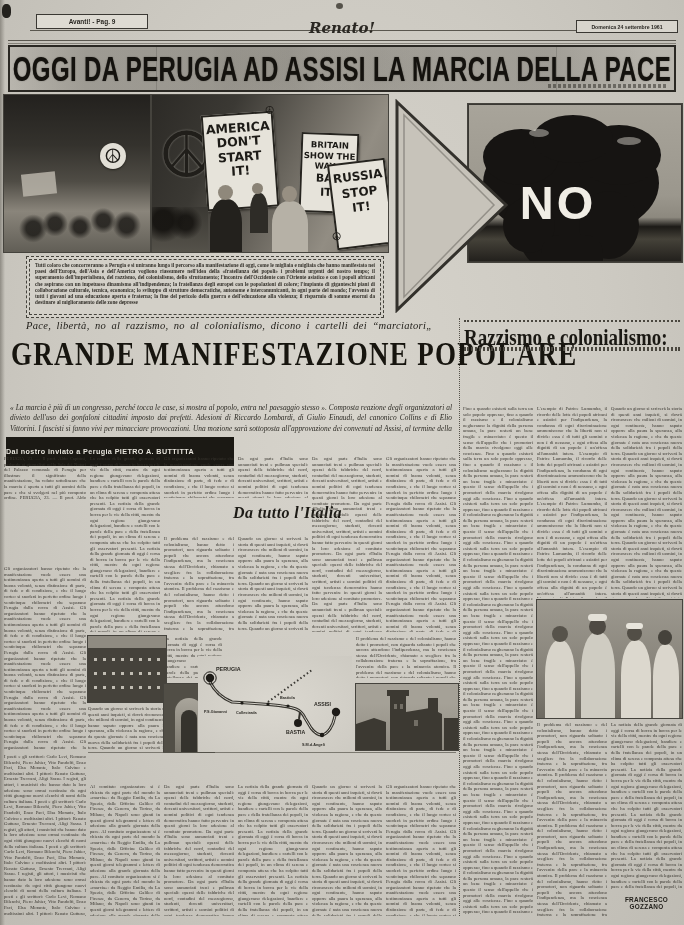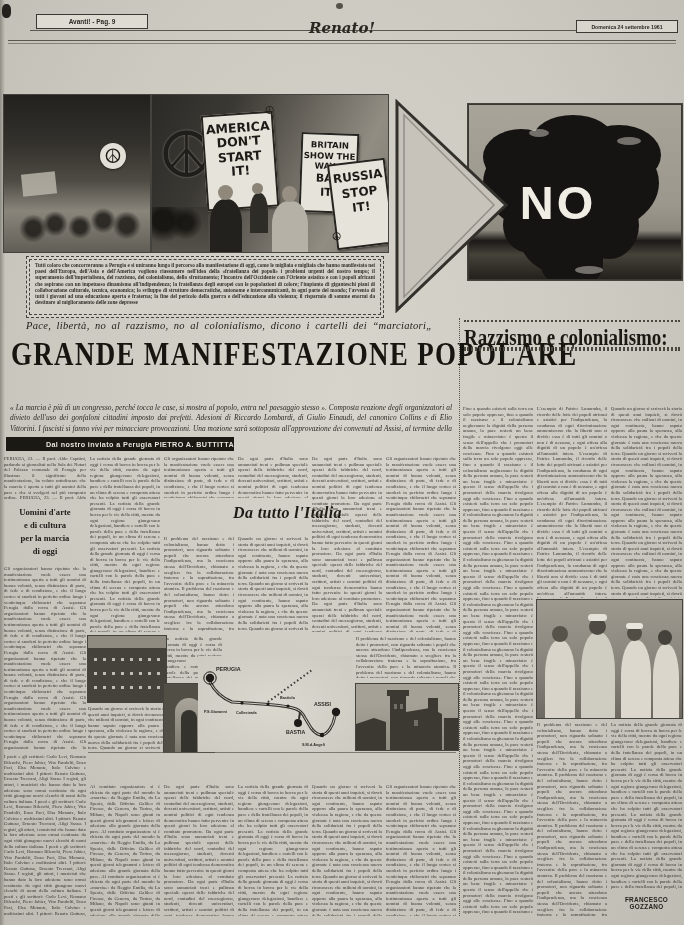--- a/index.html
+++ b/index.html
@@ -33,20 +33,27 @@
   </div>
   <div class="a" style="left:297px;top:19px;width:90px;text-align:center">
     <span style="font-family:'DejaVu Serif',serif;font-style:italic;font-weight:bold;font-size:15px;color:#2a2722">Renato!</span>
   </div>
   <div class="a" style="left:576px;top:20px;width:102px;height:13px;border:1px solid #3a3833;background:#d8d5cd;display:flex;align-items:center;justify-content:center">
     <span style="font-family:'Liberation Sans',sans-serif;font-weight:bold;font-size:5.2px;color:#2b2924">Domenica 24 settembre 1961</span>
   </div>
   <div class="a rule" style="left:8px;top:40px;width:668px;height:1px"></div>
   <div class="a rule" style="left:8px;top:43px;width:668px;height:1px;opacity:.6"></div>
 
+  <div class="a" style="left:8px;top:45px;width:668px;height:47px;border:2px solid #2a2823;display:flex;align-items:center;justify-content:center;
+    background:radial-gradient(circle at 22% 55%,rgba(70,67,60,.30) 0 14%,transparent 38%),radial-gradient(circle at 48% 40%,rgba(70,67,60,.22) 0 12%,transparent 34%),radial-gradient(circle at 72% 60%,rgba(70,67,60,.26) 0 13%,transparent 36%),linear-gradient(90deg,#c8c5bd,#bdbab2 32%,#c6c3bb 62%,#b8b5ad)">
+    <div class="a" style="left:146px;top:0;width:1px;height:43px;background:rgba(40,38,32,.18)"></div>
+    <div class="a" style="left:546px;top:0;width:1px;height:43px;background:rgba(40,38,32,.18)"></div>
+    <span style="font-family:'Liberation Sans',sans-serif;font-weight:bold;font-size:24px;letter-spacing:.4px;color:#14120e;transform:scaleY(1.45);white-space:nowrap;text-shadow:0 0 1px rgba(20,18,14,.55)">OGGI DA PERUGIA AD ASSISI LA MARCIA DELLA PACE</span>
+    <div class="a" style="right:8px;bottom:2px;width:118px;height:4px;background:repeating-linear-gradient(90deg,rgba(50,48,42,.55) 0 3px,transparent 3px 5px)"></div>
+  </div>
 
   <div class="a photo" style="left:4px;top:95px;width:146px;height:157px;
     background:radial-gradient(circle at 20% 85%,rgba(25,23,20,.8) 0 4%,transparent 8%),radial-gradient(circle at 35% 82%,rgba(25,23,20,.8) 0 4%,transparent 8%),radial-gradient(circle at 52% 84%,rgba(25,23,20,.8) 0 4%,transparent 8%),radial-gradient(circle at 68% 80%,rgba(25,23,20,.8) 0 4%,transparent 8%),radial-gradient(circle at 84% 83%,rgba(25,23,20,.8) 0 4%,transparent 8%),linear-gradient(180deg,#23211e 0%,#34322d 32%,#4f4c45 55%,#8a857b 74%,#615e56 100%)">
     <div class="a" style="left:18px;top:78px;width:34px;height:22px;background:#b9b4a9;transform:rotate(-6deg);opacity:.85"></div>
     <div class="a" style="left:96px;top:48px;width:26px;height:26px;border-radius:50%;background:#e2dfd6;display:flex;align-items:center;justify-content:center;box-shadow:0 1px 2px rgba(20,18,14,.6)">
       <span style="font-family:'DejaVu Sans',sans-serif;font-size:20px;line-height:1;color:#1d1b17">☮</span>
     </div>
   </div>
 
   <div class="a photo" style="left:152px;top:95px;width:236px;height:157px;
@@ -79,21 +86,21 @@
     <div class="figure a" style="left:98px;top:98px;width:18px;height:40px;background:#2e2c27"></div>
     <div class="a" style="left:100px;top:88px;width:11px;height:11px;border-radius:50%;background:#8a8376"></div>
     <div class="a" style="left:0;top:112px;width:56px;height:45px;background:radial-gradient(circle at 20% 30%,rgba(20,18,15,.9) 0 18%,transparent 40%),radial-gradient(circle at 60% 35%,rgba(20,18,15,.85) 0 16%,transparent 38%),linear-gradient(180deg,#3a3833,#55524a)"></div>
   </div>
 
   <svg class="a" style="left:394px;top:99px;z-index:3" width="118" height="214" viewBox="0 0 118 214">
     <polygon points="3,3 112,106 3,211" fill="#c7c3ba" stroke="#33312c" stroke-width="3"></polygon>
     <polygon points="10,16 100,106 10,198" fill="none" stroke="rgba(51,49,44,.35)" stroke-width="1.5"></polygon>
   </svg>
 
-  <div class="a photo" style="left:468px;top:104px;width:214px;height:176px;z-index:2;border:1px solid #3a3833;
+  <div class="a photo" style="left:468px;top:104px;width:214px;height:158px;z-index:2;border:1px solid #3a3833;
     background:linear-gradient(180deg,#a8a49a 0%,#9b978d 58%,#8d897f 72%,#1c1a17 78%,#454239 86%,#23211d 100%)">
     <svg width="214" height="209" viewBox="0 0 214 209" style="position:absolute;left:0;top:0">
       <g fill="#161412">
         <ellipse cx="102" cy="78" rx="88" ry="56"></ellipse>
         <ellipse cx="52" cy="52" rx="38" ry="28"></ellipse>
         <ellipse cx="150" cy="50" rx="42" ry="30"></ellipse>
         <ellipse cx="104" cy="34" rx="40" ry="24"></ellipse>
         <ellipse cx="96" cy="130" rx="46" ry="40"></ellipse>
         <ellipse cx="140" cy="120" rx="30" ry="34"></ellipse>
         <ellipse cx="60" cy="120" rx="26" ry="28"></ellipse>
@@ -115,21 +122,21 @@
       <div style="font-size:5.2px;line-height:6.2px;font-weight:bold;text-align:justify;color:#33302a;overflow:hidden;height:100%">Tutti coloro che concorreranno a Perugia e si uniranno lungo il percorso alla manifestazione di oggi, come le migliaia e migliaia che hanno manifestato nei paesi dell'Europa, dell'Asia e dell'America vogliono riassumere nell'idea della «fratellanza dei popoli» i problemi urgenti del nostro tempo; il superamento dell'imperialismo, del razzismo, del colonialismo, dello sfruttamento; l'incontro dell'Occidente con l'Oriente asiatico e con i popoli africani che aspirano con un impetuoso dinamismo all'indipendenza; la fratellanza degli europei con le popolazioni di colore; l'impianto di giganteschi piani di collaborazione culturale, tecnica, economica; lo sviluppo di strutture democratiche, autonome e intercomunicanti, in ogni parte del mondo; l'avvento di tutti i giovani ad una educazione aperta e fraterna; la fine del pericolo della guerra e dell'educazione alla violenza; il risparmio di somme enormi da destinare al miglioramento delle zone depresse</div>
     </div>
   </div>
 
   <div class="a" style="left:11px;top:335px;width:442px">
     <span style="display:inline-block;font-weight:bold;font-size:27px;letter-spacing:1.3px;color:#17150f;transform:scale(1.0,1.26);transform-origin:left top;white-space:nowrap">GRANDE MANIFESTAZIONE POPOLARE</span>
   </div>
   <div class="a" style="left:26px;top:320px;width:424px;font-style:italic;font-size:10.5px;color:#23211c;word-spacing:2.5px;letter-spacing:.3px;white-space:nowrap">Pace, libertà, no al razzismo, no al colonialismo, dicono i cartelli dei “marciatori„</div>
 
   <div class="a" style="left:10px;top:403px;width:442px;height:31px;font-style:italic;font-size:7.4px;line-height:10.3px;text-align:justify;color:#2c2a24;overflow:hidden">« La marcia è più di un congresso, perché tocca le case, si mostra al popolo, entra nel paesaggio stesso ». Composta reazione degli organizzatori al divieto dell'uso dei gonfaloni cittadini imposto dai prefetti. Adesioni di Riccardo Lombardi, di Giulio Einaudi, del canonico Collins e di Elio Vittorini. I fascisti si fanno vivi per minacciare provocazioni. Una mozione sarà sottoposta all'approvazione dei convenuti ad Assisi, al termine della marcia</div>
-  <div class="a" style="left:6px;top:437px;width:228px;height:14px;background:#1b1914;display:flex;align-items:center;justify-content:flex-end">
+  <div class="a" style="left:6px;top:437px;width:228px;height:29px;background:#1b1914;display:flex;align-items:center;justify-content:flex-start">
     <span style="font-family:'Liberation Sans',sans-serif;font-weight:bold;font-size:7.2px;letter-spacing:.4px;color:#e8e5dd">Dal nostro inviato a Perugia PIETRO A. BUTTITTA</span>
   </div>
 
   <div class="a" style="left:459px;top:318px;width:0;height:598px;border-left:1px dotted #55524a"></div>
 
   <div class="a" style="left:464px;top:320px;width:216px">
     <hr class="dashline">
     <div style="padding:2px 0 1px">
       <span style="display:inline-block;font-size:19px;font-weight:600;color:#1b1914;transform:scaleY(1.22);transform-origin:left top;white-space:nowrap">Razzismo e colonialismo:</span>
     </div>
@@ -150,26 +157,20 @@
     <div class="a" style="left:90px;top:26px;width:15px;height:15px;border-radius:50%;background:#524e46"></div>
     <div class="a" style="left:89px;top:23px;width:17px;height:6px;border-radius:3px;background:#e8e5dc"></div>
     <div class="figure a" style="left:116px;top:44px;width:26px;height:74px;background:#dad6cc"></div>
     <div class="a" style="left:121px;top:30px;width:14px;height:15px;border-radius:50%;background:#45423b"></div>
   </div>
   <div class="a micro" style="left:537px;top:722px;width:70px;height:194px">Il problema del razzismo e del colonialismo, hanno detto i promotori, non riguarda soltanto i popoli che ancora attendono l'indipendenza, ma la coscienza stessa dell'Occidente, chiamato a scegliere fra la collaborazione fraterna e la sopraffazione, fra l'avvenire della pace e la minaccia atomica. Il problema del razzismo e del colonialismo, hanno detto i promotori, non riguarda soltanto i popoli che ancora attendono l'indipendenza, ma la coscienza stessa dell'Occidente, chiamato a scegliere fra la collaborazione fraterna e la sopraffazione, fra l'avvenire della pace e la minaccia atomica. Il problema del razzismo e del colonialismo, hanno detto i promotori, non riguarda soltanto i popoli che ancora attendono l'indipendenza, ma la coscienza stessa dell'Occidente, chiamato a scegliere fra la collaborazione fraterna e la sopraffazione, fra l'avvenire della pace e la minaccia atomica. Il problema del razzismo e del colonialismo, hanno detto i promotori, non riguarda soltanto i popoli che ancora attendono l'indipendenza, ma la coscienza stessa dell'Occidente, chiamato a scegliere fra la collaborazione fraterna e la sopraffazione, fra l'avvenire della pace e la minaccia atomica.</div>
   <div class="a micro" style="left:611px;top:722px;width:71px;height:168px">La notizia della grande giornata di oggi è corsa di bocca in bocca per le vie della città, mentre da ogni regione giungevano delegazioni, bandiere e cartelli con le parole della pace e della fratellanza dei popoli, in un clima di serena e composta attesa che ha colpito tutti gli osservatori presenti. La notizia della grande giornata di oggi è corsa di bocca in bocca per le vie della città, mentre da ogni regione giungevano delegazioni, bandiere e cartelli con le parole della pace e della fratellanza dei popoli, in un clima di serena e composta attesa che ha colpito tutti gli osservatori presenti. La notizia della grande giornata di oggi è corsa di bocca in bocca per le vie della città, mentre da ogni regione giungevano delegazioni, bandiere e cartelli con le parole della pace e della fratellanza dei popoli, in un clima di serena e composta attesa che ha colpito tutti gli osservatori presenti. La notizia della grande giornata di oggi è corsa di bocca in bocca per le vie della città, mentre da ogni regione giungevano delegazioni, bandiere e cartelli con le parole della pace e della fratellanza dei popoli, in un clima di serena e composta attesa che ha colpito tutti gli osservatori presenti.</div>
   <div class="a" style="left:611px;top:896px;width:71px;text-align:center;font-family:'Liberation Sans',sans-serif;font-weight:bold;font-size:6.4px;letter-spacing:.3px;color:#23211c">FRANCESCO GOZZANO</div>
 
   <div class="a micro" style="left:4px;top:456px;width:82px;height:46px">PERUGIA, 23. — Il prof. Aldo Capitini, parlando ai giornalisti nella Sala dei Notari del Palazzo comunale di Perugia per illustrare il significato della manifestazione, ha voluto sottolineare che la marcia è aperta a tutti gli uomini della pace e che si svolgerà nel più composto ordine. PERUGIA, 23. — Il prof. Aldo Capitini, parlando ai giornalisti nella Sala dei Notari del Palazzo comunale di Perugia per illustrare il significato della manifestazione, ha voluto sottolineare che la marcia è aperta a tutti gli uomini della pace e che si svolgerà nel più composto ordine.</div>
-  <div class="a" style="left:4px;top:506px;width:82px;text-align:center;font-weight:bold;font-size:8.6px;line-height:13px;color:#23211c">
-    <div>Uomini d'arte</div>
-    <div>e di cultura</div>
-    <div>per la marcia</div>
-    <div>di oggi</div>
-  </div>
   <div class="a micro" style="left:4px;top:566px;width:82px;height:184px">Gli organizzatori hanno ripetuto che la manifestazione vuole essere una testimonianza aperta a tutti gli uomini di buona volontà, senza distinzione di parte, di fede o di condizione, e che il lungo corteo si snoderà in perfetto ordine lungo i venticinque chilometri che separano Perugia dalla rocca di Assisi. Gli organizzatori hanno ripetuto che la manifestazione vuole essere una testimonianza aperta a tutti gli uomini di buona volontà, senza distinzione di parte, di fede o di condizione, e che il lungo corteo si snoderà in perfetto ordine lungo i venticinque chilometri che separano Perugia dalla rocca di Assisi. Gli organizzatori hanno ripetuto che la manifestazione vuole essere una testimonianza aperta a tutti gli uomini di buona volontà, senza distinzione di parte, di fede o di condizione, e che il lungo corteo si snoderà in perfetto ordine lungo i venticinque chilometri che separano Perugia dalla rocca di Assisi. Gli organizzatori hanno ripetuto che la manifestazione vuole essere una testimonianza aperta a tutti gli uomini di buona volontà, senza distinzione di parte, di fede o di condizione, e che il lungo corteo si snoderà in perfetto ordine lungo i venticinque chilometri che separano Perugia dalla rocca di Assisi. Gli organizzatori hanno ripetuto che la manifestazione vuole essere una testimonianza aperta a tutti gli uomini di buona volontà, senza distinzione di parte, di fede o di condizione, e che il lungo corteo si snoderà in perfetto ordine lungo i venticinque chilometri che separano Perugia dalla rocca di Assisi.</div>
   <div class="a micro" style="left:4px;top:754px;width:82px;height:162px">I poeti e gli scrittori: Carlo Levi, Romano Bilenchi, Piero Jahier, Vito Pandolfi, Enzo Paci, Elsa Morante, Italo Calvino e moltissimi altri. I pittori: Renato Guttuso, Ernesto Treccani, Aligi Sassu. I registi, gli attori, i musicisti che hanno dato la loro adesione sono ormai centinaia: da ogni città giungono nuovi elenchi di nomi della cultura italiana. I poeti e gli scrittori: Carlo Levi, Romano Bilenchi, Piero Jahier, Vito Pandolfi, Enzo Paci, Elsa Morante, Italo Calvino e moltissimi altri. I pittori: Renato Guttuso, Ernesto Treccani, Aligi Sassu. I registi, gli attori, i musicisti che hanno dato la loro adesione sono ormai centinaia: da ogni città giungono nuovi elenchi di nomi della cultura italiana. I poeti e gli scrittori: Carlo Levi, Romano Bilenchi, Piero Jahier, Vito Pandolfi, Enzo Paci, Elsa Morante, Italo Calvino e moltissimi altri. I pittori: Renato Guttuso, Ernesto Treccani, Aligi Sassu. I registi, gli attori, i musicisti che hanno dato la loro adesione sono ormai centinaia: da ogni città giungono nuovi elenchi di nomi della cultura italiana. I poeti e gli scrittori: Carlo Levi, Romano Bilenchi, Piero Jahier, Vito Pandolfi, Enzo Paci, Elsa Morante, Italo Calvino e moltissimi altri. I pittori: Renato Guttuso, Ernesto Treccani, Aligi Sassu. I registi, gli attori, i musicisti che hanno dato la loro adesione sono ormai centinaia: da ogni città giungono nuovi elenchi di nomi della cultura italiana.</div>
 
   <div class="a micro" style="left:90px;top:456px;width:70px;height:176px">La notizia della grande giornata di oggi è corsa di bocca in bocca per le vie della città, mentre da ogni regione giungevano delegazioni, bandiere e cartelli con le parole della pace e della fratellanza dei popoli, in un clima di serena e composta attesa che ha colpito tutti gli osservatori presenti. La notizia della grande giornata di oggi è corsa di bocca in bocca per le vie della città, mentre da ogni regione giungevano delegazioni, bandiere e cartelli con le parole della pace e della fratellanza dei popoli, in un clima di serena e composta attesa che ha colpito tutti gli osservatori presenti. La notizia della grande giornata di oggi è corsa di bocca in bocca per le vie della città, mentre da ogni regione giungevano delegazioni, bandiere e cartelli con le parole della pace e della fratellanza dei popoli, in un clima di serena e composta attesa che ha colpito tutti gli osservatori presenti. La notizia della grande giornata di oggi è corsa di bocca in bocca per le vie della città, mentre da ogni regione giungevano delegazioni, bandiere e cartelli con le parole della pace e della fratellanza dei popoli, in un clima di serena e composta attesa che ha colpito tutti gli osservatori presenti.</div>
   <div class="a micro" style="left:164px;top:456px;width:70px;height:42px">Gli organizzatori hanno ripetuto che la manifestazione vuole essere una testimonianza aperta a tutti gli uomini di buona volontà, senza distinzione di parte, di fede o di condizione, e che il lungo corteo si snoderà in perfetto ordine lungo i venticinque chilometri che separano Perugia dalla rocca di Assisi.</div>
   <div class="a" style="left:224px;top:504px;width:118px;text-align:right">
     <span style="font-weight:bold;font-style:italic;font-size:16px;letter-spacing:.4px;color:#1d1b16;white-space:nowrap">Da tutto l'Italia</span>
   </div>
   <div class="a micro" style="left:238px;top:456px;width:70px;height:42px">Da ogni parte d'Italia sono annunciati treni e pullman speciali: operai delle fabbriche del nord, contadini del mezzogiorno, studenti, docenti universitari, scrittori, artisti e uomini politici di ogni tendenza democratica hanno fatto pervenire in questi giorni la loro adesione al comitato promotore.</div>
   <div class="a micro" style="left:164px;top:536px;width:70px;height:96px">Il problema del razzismo e del colonialismo, hanno detto i promotori, non riguarda soltanto i popoli che ancora attendono l'indipendenza, ma la coscienza stessa dell'Occidente, chiamato a scegliere fra la collaborazione fraterna e la sopraffazione, fra l'avvenire della pace e la minaccia atomica. Il problema del razzismo e del colonialismo, hanno detto i promotori, non riguarda soltanto i popoli che ancora attendono l'indipendenza, ma la coscienza stessa dell'Occidente, chiamato a scegliere fra la collaborazione fraterna e la sopraffazione, fra l'avvenire della pace e la minaccia atomica.</div>

